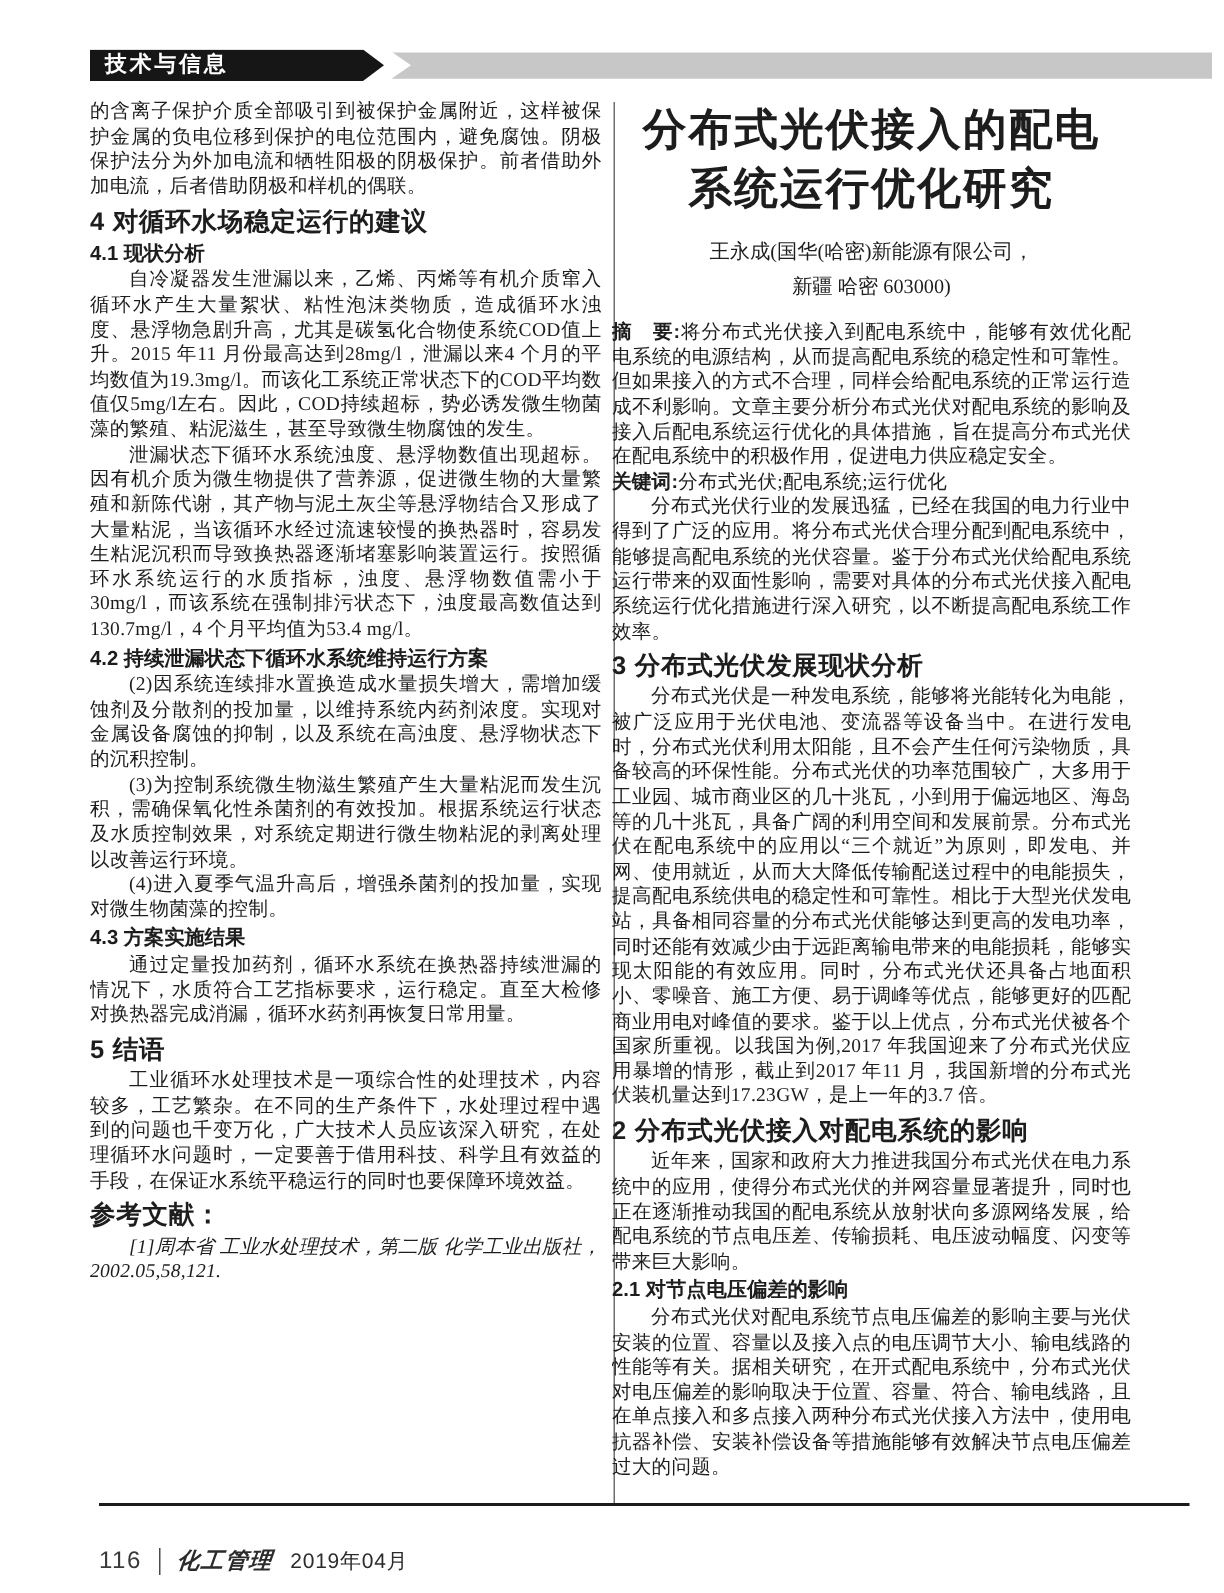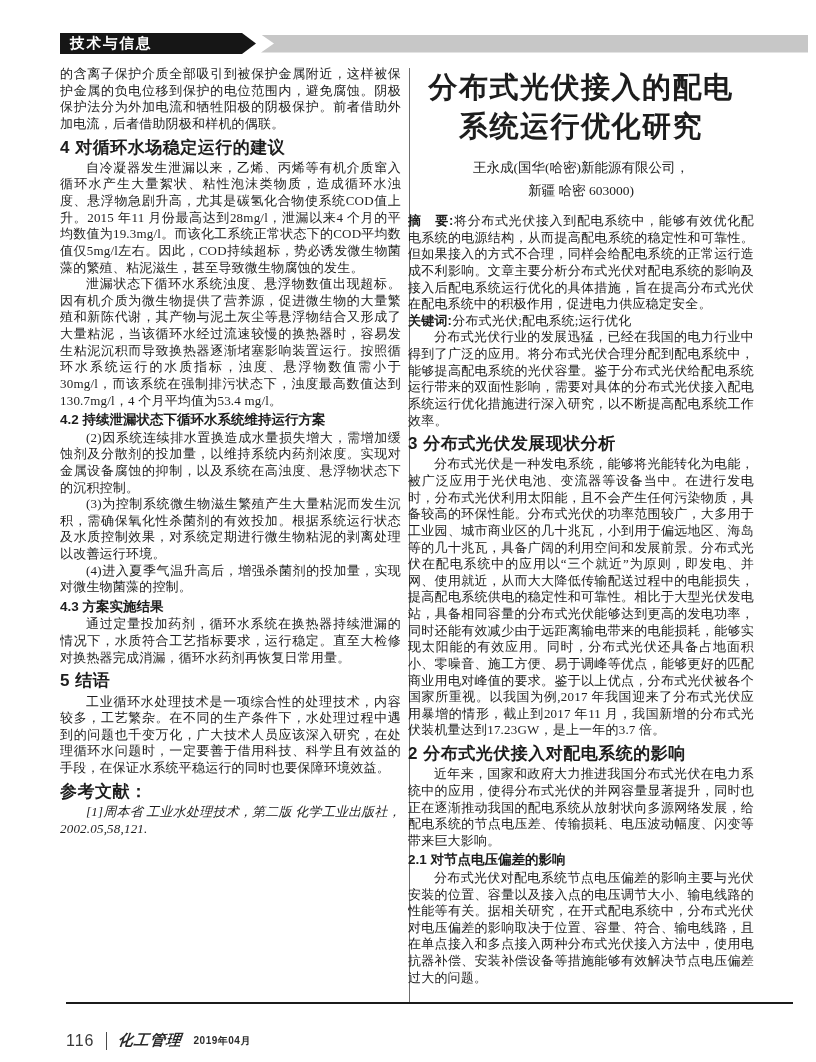--- a/index.html
+++ b/index.html
@@ -67,38 +67,39 @@
     font-size:16px; color:#3a3a3a; letter-spacing:1px;
   }
   .footer-bar { width:1px; height:18px; background:#4a4a4a; margin:0 11px; }
   .footer-journal {
     font-family:"Liberation Serif","DejaVu Serif",serif;
     font-style:italic; font-weight:bold; font-size:15px; color:#2b2b2b;
     transform:skewX(-6deg); letter-spacing:1px;
   }
   .footer-issue {
     font-family:"Liberation Sans","DejaVu Sans",sans-serif;
-    font-weight:bold; font-size:10px; color:#2b2b2b; margin-left:12px; letter-spacing:0.5px;text-align:center;
+    font-weight:normal; font-size:14px; color:#2b2b2b; margin-left:12px; letter-spacing:0.5px;text-align:center;
   }
 </style>
 </head>
 <body>
 
 <div class="page">
 
   <div class="banner">
     <div class="banner-label">技术与信息</div>
     <div class="banner-bar"></div>
   </div>
 
   <div class="col-divider"></div>
 
   <div class="col col-left">
     <p class="p-cont">的含离子保护介质全部吸引到被保护金属附近，这样被保护金属的负电位移到保护的电位范围内，避免腐蚀。阴极保护法分为外加电流和牺牲阳极的阴极保护。前者借助外加电流，后者借助阴极和样机的偶联。</p>
     <div class="h1">4 对循环水场稳定运行的建议</div>
+    <div class="h2">4.1 现状分析</div>
     <p class="p">自冷凝器发生泄漏以来，乙烯、丙烯等有机介质窜入循环水产生大量絮状、粘性泡沫类物质，造成循环水浊度、悬浮物急剧升高，尤其是碳氢化合物使系统COD值上升。2015 年11 月份最高达到28mg/l，泄漏以来4 个月的平均数值为19.3mg/l。而该化工系统正常状态下的COD平均数值仅5mg/l左右。因此，COD持续超标，势必诱发微生物菌藻的繁殖、粘泥滋生，甚至导致微生物腐蚀的发生。</p>
     <p class="p">泄漏状态下循环水系统浊度、悬浮物数值出现超标。因有机介质为微生物提供了营养源，促进微生物的大量繁殖和新陈代谢，其产物与泥土灰尘等悬浮物结合又形成了大量粘泥，当该循环水经过流速较慢的换热器时，容易发生粘泥沉积而导致换热器逐渐堵塞影响装置运行。按照循环水系统运行的水质指标，浊度、悬浮物数值需小于30mg/l，而该系统在强制排污状态下，浊度最高数值达到130.7mg/l，4 个月平均值为53.4 mg/l。</p>
     <div class="h2">4.2 持续泄漏状态下循环水系统维持运行方案</div>
     <p class="p">(2)因系统连续排水置换造成水量损失增大，需增加缓蚀剂及分散剂的投加量，以维持系统内药剂浓度。实现对金属设备腐蚀的抑制，以及系统在高浊度、悬浮物状态下的沉积控制。</p>
     <p class="p">(3)为控制系统微生物滋生繁殖产生大量粘泥而发生沉积，需确保氧化性杀菌剂的有效投加。根据系统运行状态及水质控制效果，对系统定期进行微生物粘泥的剥离处理以改善运行环境。</p>
     <p class="p">(4)进入夏季气温升高后，增强杀菌剂的投加量，实现对微生物菌藻的控制。</p>
     <div class="h2">4.3 方案实施结果</div>
     <p class="p">通过定量投加药剂，循环水系统在换热器持续泄漏的情况下，水质符合工艺指标要求，运行稳定。直至大检修对换热器完成消漏，循环水药剂再恢复日常用量。</p>
     <div class="h1">5 结语</div>
     <p class="p">工业循环水处理技术是一项综合性的处理技术，内容较多，工艺繁杂。在不同的生产条件下，水处理过程中遇到的问题也千变万化，广大技术人员应该深入研究，在处理循环水问题时，一定要善于借用科技、科学且有效益的手段，在保证水系统平稳运行的同时也要保障环境效益。</p>

